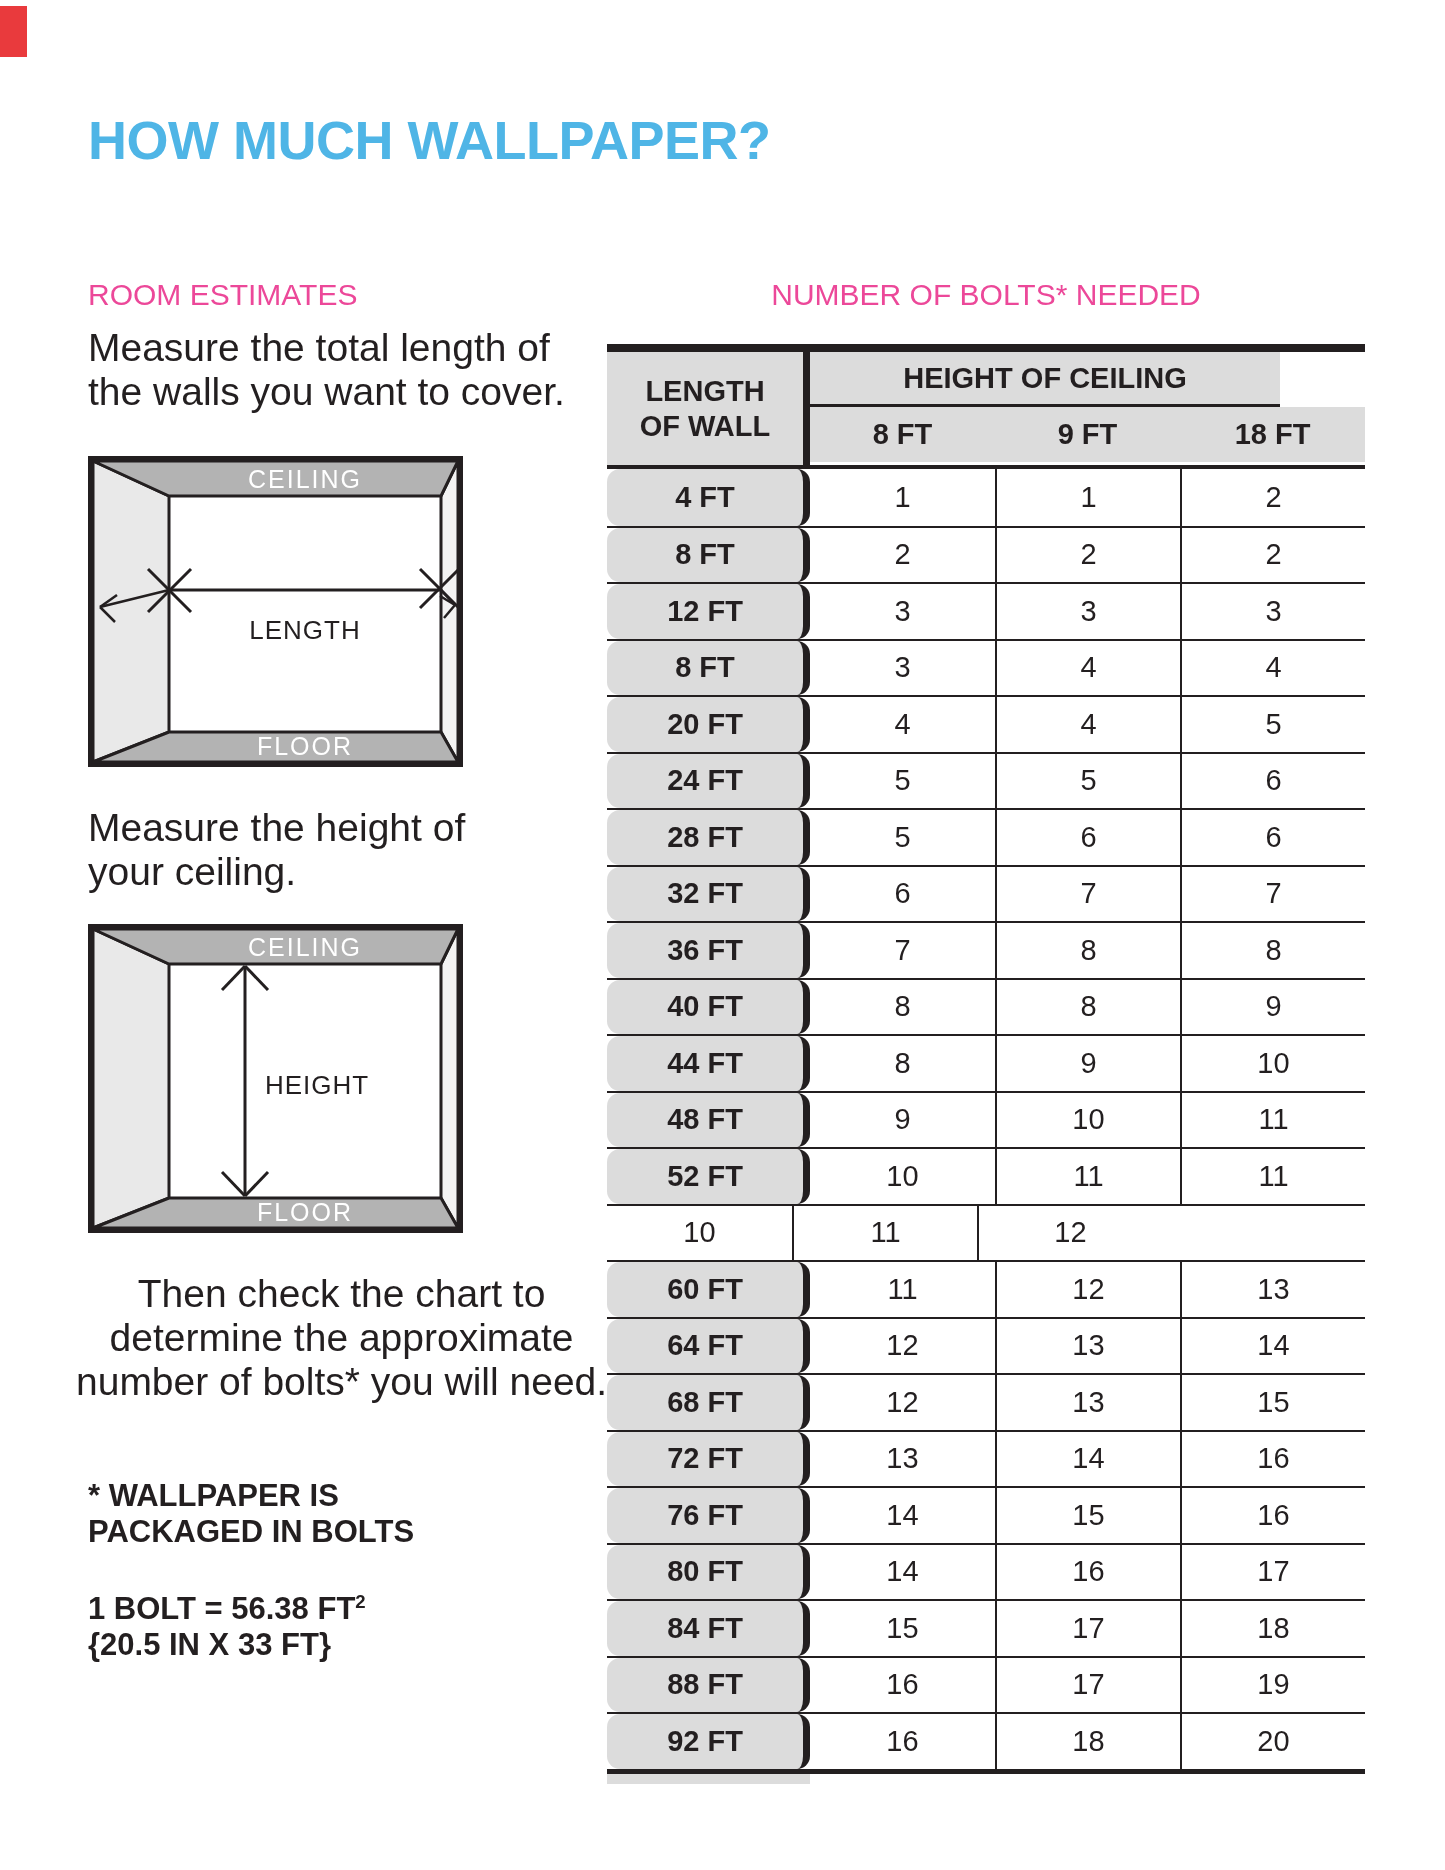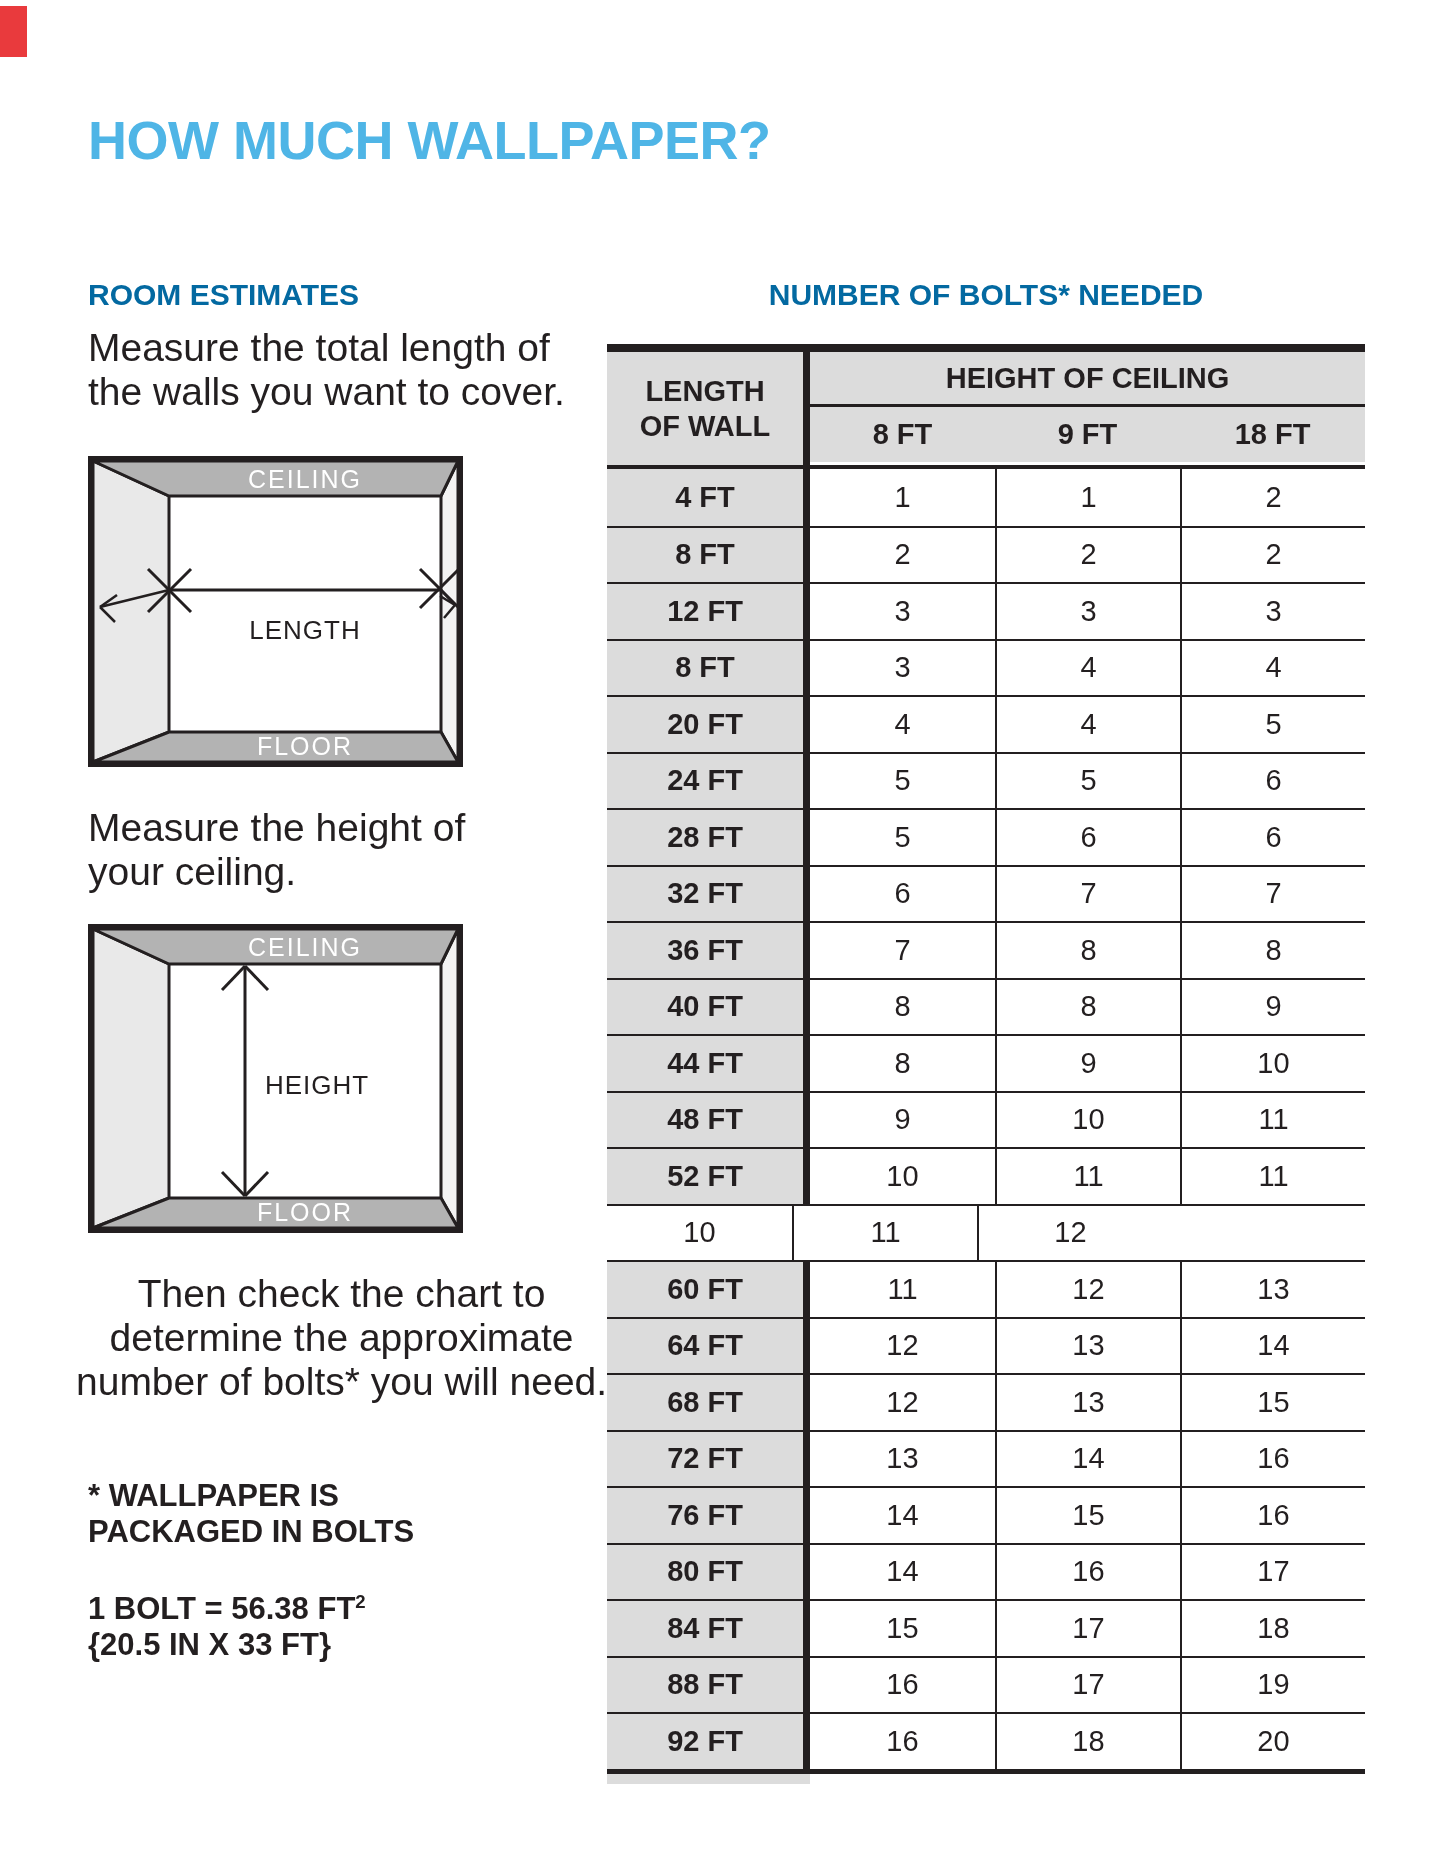--- a/index.html
+++ b/index.html
@@ -3,21 +3,21 @@
 <meta charset="utf-8">
 <style>
   html,body{margin:0;padding:0;background:#ffffff;}
   .page{
     position:relative;width:1445px;height:1870px;background:#ffffff;overflow:hidden;
     font-family:"Liberation Sans","DejaVu Sans",sans-serif;color:#231f20;
   }
   .abs{position:absolute;}
   .corner-mark{left:0;top:6px;width:27px;height:51px;background:#e93a3d;}
   .title{left:88px;top:74px;font-size:54px;font-weight:bold;color:#4fb5e6;letter-spacing:-0.5px;white-space:nowrap;margin-top:35px;}
-  .sec-head{font-size:30px;font-weight:bold;color:#0369a1;white-space:nowrap;}
+  .sec-head{font-size:30px;font-weight:normal;color:#ec4899;white-space:nowrap;}
   .room-head{left:88px;top:278px;}
   .bolts-head{left:607px;top:278px;width:758px;text-align:center;}
   .body-text{font-size:39px;line-height:44px;color:#231f20;}
   .step1{left:88px;top:326px;}
   .step2{left:88px;top:806px;}
   .step3{left:76px;top:1272px;text-align:center;}
   .foot{font-size:31px;font-weight:bold;line-height:36px;color:#231f20;}
   .footnote{left:88px;top:1478px;text-indent:-20px;padding-left:20px;}
   .boltspec{left:88px;top:1584px;}
   .boltspec sup{font-size:60%;vertical-align:super;}
@@ -33,36 +33,36 @@
   .btable{left:607px;top:344px;width:758px;}
   .topbar{width:758px;height:8px;background:#231f20;}
   .thead{display:flex;width:758px;border-bottom:4px solid #231f20;}
   .th-left{
     width:203px;height:113px;background:#dcdcdc;border-right:7px solid #231f20;
     display:flex;flex-direction:column;align-items:center;justify-content:center;
     font-size:29px;font-weight:bold;line-height:35px;box-sizing:border-box;text-align:center;
   }
   .th-right{width:555px;height:113px;}
   .th-group{
-    width:555px;height:55px;background:#dcdcdc;border-bottom:3px solid #231f20;
+    width:470px;height:55px;background:#dcdcdc;border-bottom:3px solid #231f20;
     display:flex;align-items:center;justify-content:center;
     font-size:29px;font-weight:bold;box-sizing:border-box;
   }
   .th-sub{display:flex;width:555px;height:55px;background:#dcdcdc;}
   .th-sub div{
     width:185px;display:flex;align-items:center;justify-content:center;
     font-size:29px;font-weight:bold;
   }
   .tbody{width:758px;}
   .trow{display:flex;width:758px;height:56.5px;box-sizing:border-box;}
   .trow + .trow{border-top:2px solid #231f20;}
   .cell{display:flex;align-items:center;justify-content:center;box-sizing:border-box;height:100%;}
   .cell.lab{
     width:203px;background:#dcdcdc;border-right:7px solid #231f20;
-    font-size:29px;font-weight:bold;
+    font-size:29px;font-weight:bold;border-radius:13px;
   }
   .cell.val{width:185px;background:#ffffff;font-size:29px;}
   .cell.val + .cell.val{border-left:2px solid #231f20;}
   .botbar{width:758px;height:5px;background:#231f20;}
   .botstub{width:203px;height:10px;background:#dcdcdc;}
 </style>
 </head>
 <body>
 
 <div class="page">

